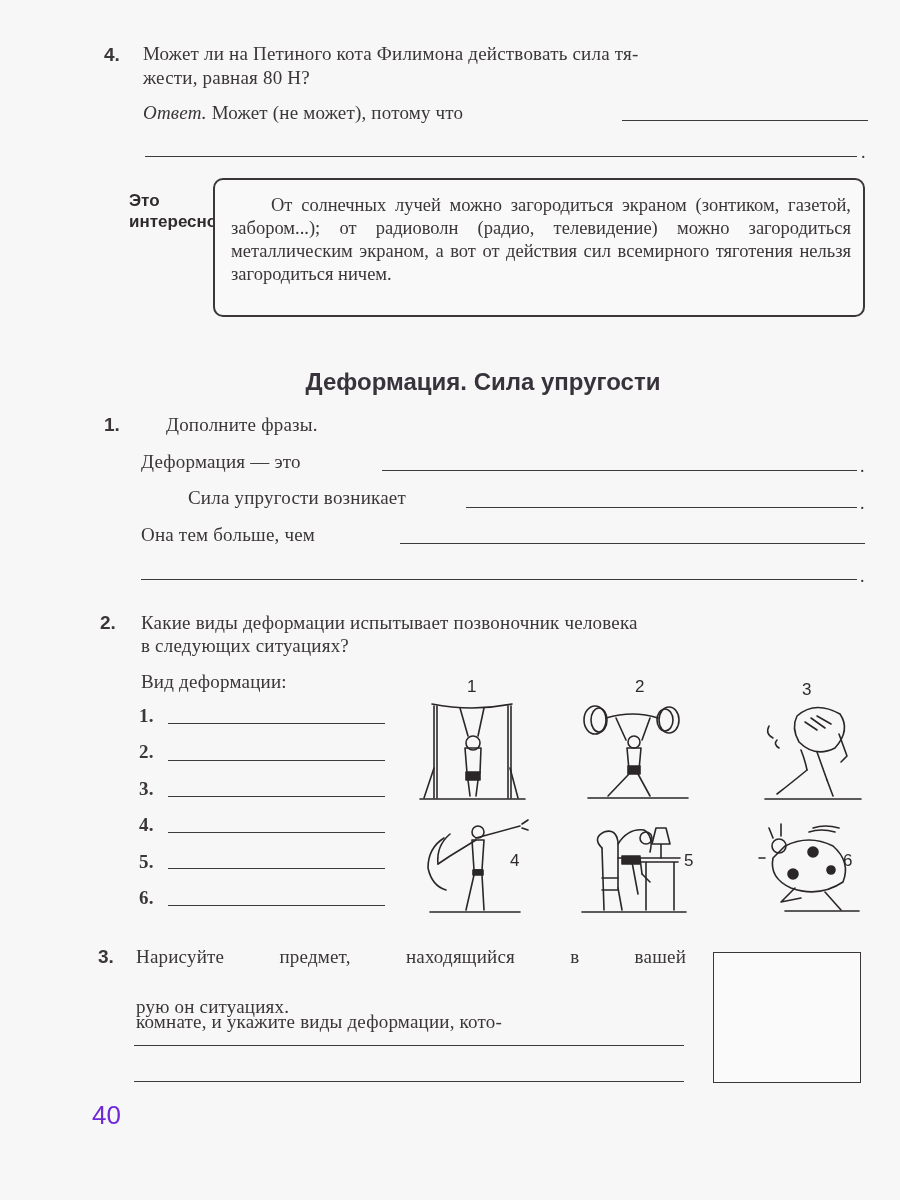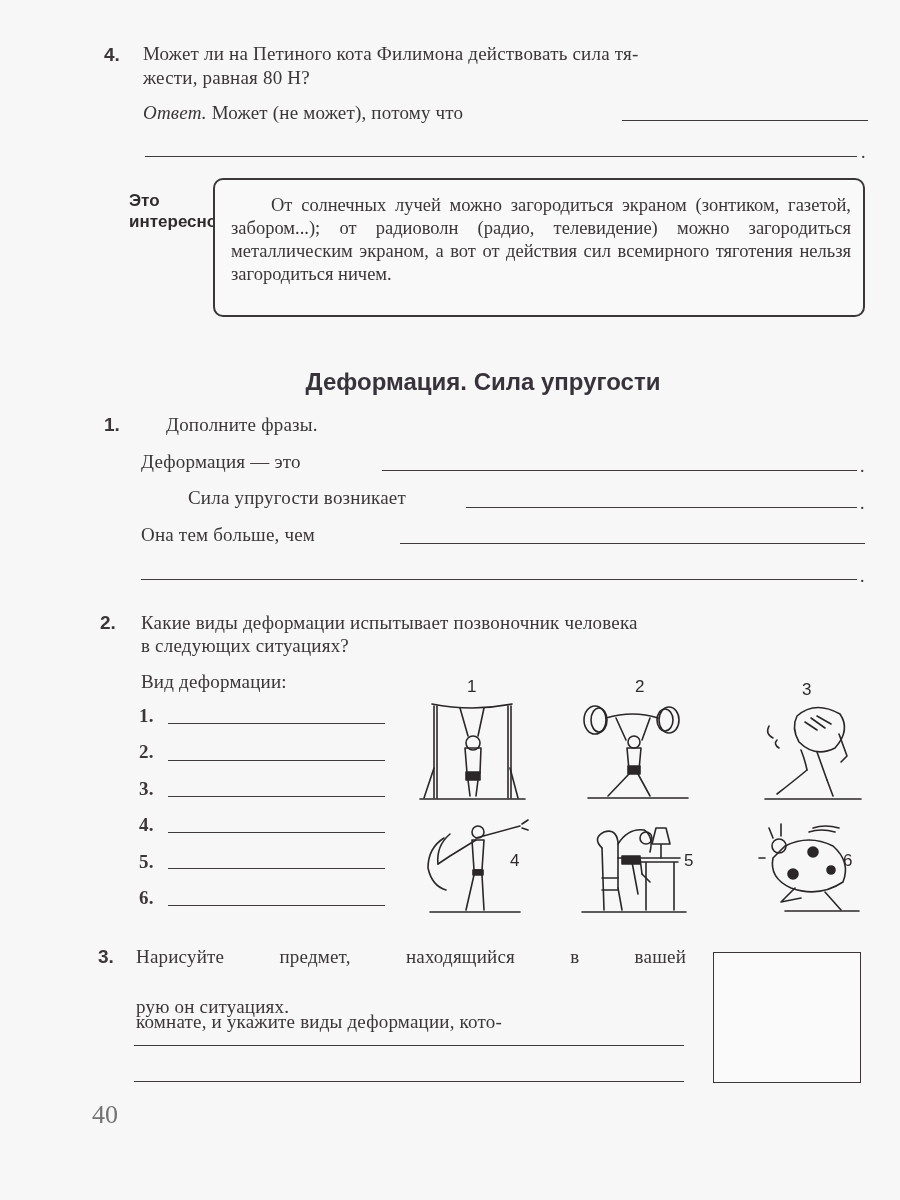--- a/index.html
+++ b/index.html
@@ -17,21 +17,21 @@
     border: 2.5px solid #3b3638; border-radius: 10px; background: #f9f9fa;
   }
   .callout-text {
     position: absolute; left: 16px; top: 14px; width: 620px;
     font-family: "Liberation Serif", "DejaVu Serif", serif; font-size: 18.5px; line-height: 23px;
     text-align: justify; text-indent: 40px; color: #3b3638;
   }
   .title { font-size: 24px; letter-spacing: 0px; color: #38333a; }
   .fignum { font-family: "Liberation Sans", "DejaVu Sans", sans-serif; font-size: 17px; color: #2f2b2d; }
   .draw-box { position: absolute; left: 713px; top: 952px; width: 148px; height: 131px; border: 1.5px solid #3b3638; background: #fafafa; }
-  .pagenum { font-family: Liberation Serif, serif; font-size: 26px; color: #737373; }
+  .pagenum { font-family: Liberation Sans, sans-serif; font-size: 26px; color: #6d28d9; }
   svg.fig { position: absolute; overflow: visible; }
   svg.fig * { stroke: #2b2729; fill: none; stroke-width: 1.6; stroke-linecap: round; stroke-linejoin: round; }
   svg.fig .fill { fill: #2b2729; }
 </style>
 </head>
 <body>
 
 <div class="abs num" style="left:104px; top:44px;">4.</div>
 <div class="abs serif" style="left:143px; top:43px;">Может ли на Петиного кота Филимона действовать сила тя-</div>
 <div class="abs serif" style="left:143px; top:67px;">жести, равная 80 Н?</div>

